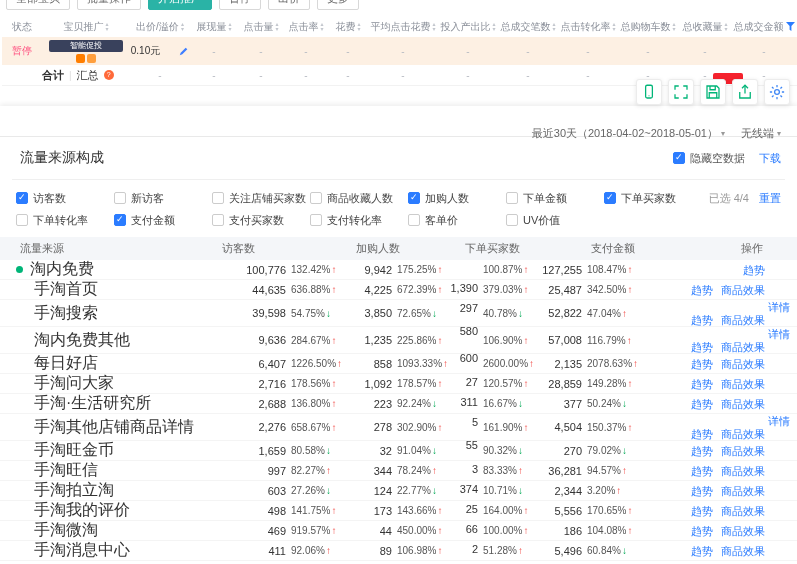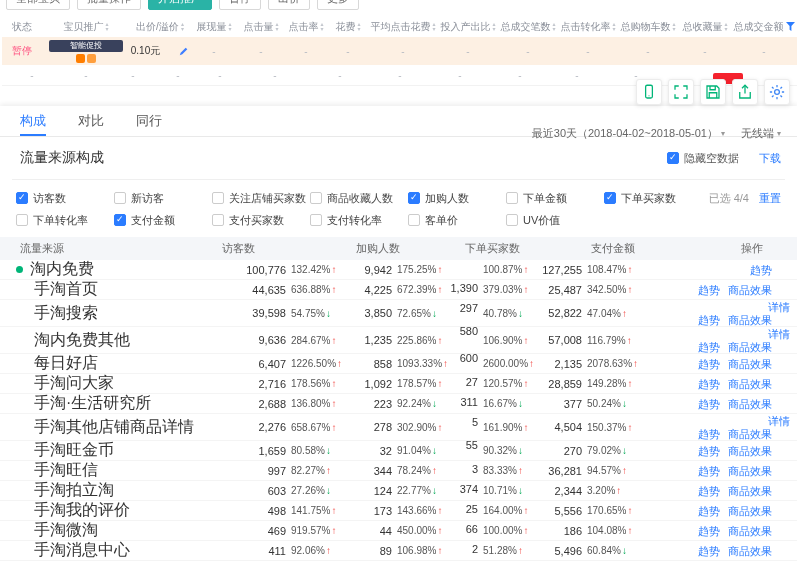--- a/index.html
+++ b/index.html
@@ -52,21 +52,21 @@
   .tab.active{color:#2b7cff;}
   .tab.active::after{content:"";position:absolute;left:0;bottom:0;width:100%;height:2px;background:#2b7cff;}
   .tb-right{margin-left:auto;display:flex;align-items:center;gap:16px;font-size:11px;color:#666;margin-top:24px;}
   .ctrl{display:flex;align-items:center;cursor:pointer;white-space:nowrap;}
   .caret{color:#999;font-size:8px;margin-left:3px;}
   .title-row{display:flex;align-items:center;height:42px;padding:0 16px 0 20px;}
   .section-title{font-size:14px;color:#333;}
   .tr-right{margin-left:auto;display:flex;align-items:center;}
   .hide-lab{font-size:11px;color:#555;margin-left:5px;}
   .link{color:#2b7cff;font-size:11px;text-decoration:none;cursor:pointer;}
-  .dl{margin-left:20px;}
+  .dl{margin-left:14px;}
   .divider{height:1px;background:#efefef;margin:0 12px;}
 
   .filters{padding:7px 16px 2px 16px;}
   .f-row{display:flex;align-items:center;height:22px;}
   .f-item{width:98px;display:flex;align-items:center;gap:5px;}
   .f-label{font-size:11px;color:#444;white-space:nowrap;}
   .cb{width:12px;height:12px;border:1px solid #ccc;border-radius:2px;background:#fff;display:inline-block;
       position:relative;flex:none;cursor:pointer;}
   .cb.checked{background:#2b7cff;border-color:#2b7cff;}
   .cb.checked::after{content:"✓";position:absolute;left:1px;top:-1px;font-size:9px;color:#fff;}
@@ -92,21 +92,21 @@
   .c-val{display:flex;align-items:center;flex:none;white-space:nowrap;}
   .cv-v{width:138px;} .cv-c{width:102px;} .cv-b{width:80px;} .cv-p{width:115px;}
   .num{font-size:11px;color:#333;display:inline-block;text-align:right;flex:none;}
   .num-v{width:76px;} .num-c{width:44px;} .num-b{width:28px;margin-top:36px;} .num-p{width:52px;}
   .pct{font-size:10px;color:#555;margin-left:5px;white-space:nowrap;}
   .arrow{font-weight:bold;font-size:10px;margin-left:1px;}
   .arrow.up{color:#f0433e;} .arrow.down{color:#00a854;}
   .c-act{flex:1;display:flex;flex-direction:column;justify-content:center;align-items:flex-end;gap:1px;}
   .act-line{display:flex;gap:8px;line-height:12px;}
   .act-top{padding-right:7px;}
-  .act-bottom{padding-right:25px;}
+  .act-bottom{padding-right:32px;}
   .link-sm{font-size:11px;color:#2b7cff;text-decoration:none;cursor:pointer;white-space:nowrap;}
 </style>
 </head>
 <body>
 
 <div class="stage">
 
   <div class="ad-section">
     <div class="ad-toolbar">
         <button class="tbtn">全部宝贝</button>
@@ -260,20 +260,26 @@
           <span>-</span>
         </div>
         <div class="cell" style="width: 54px;">
           <span>-</span>
         </div>
         <div class="cell" style="width: 64px;">
           <span>-</span>
         </div>
       </div>
     <div class="ad-row total">
+        <div class="cell sum-cell" style="width: 128px;">
+          <span class="sum-main">合计</span>
+          <span class="sum-sep">|</span>
+          <span class="sum-sub">汇总</span>
+          <span class="info-dot">?</span>
+        </div>
         <div class="cell" style="width: 60px;">
           <span>-</span>
         </div>
         <div class="cell" style="width: 48px;">
           <span>-</span>
         </div>
         <div class="cell" style="width: 46px;">
           <span>-</span>
         </div>
         <div class="cell" style="width: 44px;">
@@ -336,31 +342,20 @@
     <div class="ft-btn">
       <svg width="18" height="18" viewBox="0 0 24 24" fill="none" stroke="#3f87f5" stroke-width="1.7">
         <circle cx="12" cy="12" r="3.2"></circle>
         <path d="M12 2.5v3M12 18.5v3M2.5 12h3M18.5 12h3M5.3 5.3l2.1 2.1M16.6 16.6l2.1 2.1M18.7 5.3l-2.1 2.1M7.4 16.6l-2.1 2.1"></path>
       </svg>
     </div>
   </div>
 
   <div class="panel">
     <div class="tabbar">
-      <div class="tabs">
-          <div class="tab active">
-            <span>构成</span>
-          </div>
-          <div class="tab">
-            <span>对比</span>
-          </div>
-          <div class="tab">
-            <span>同行</span>
-          </div>
-        </div>
       <div class="tb-right">
         <span class="ctrl">
           <span>最近30天（2018-04-02~2018-05-01）</span>
           <span class="caret">▾</span>
         </span>
         <span class="ctrl">
           <span>无线端</span>
           <span class="caret">▾</span>
         </span>
       </div>

